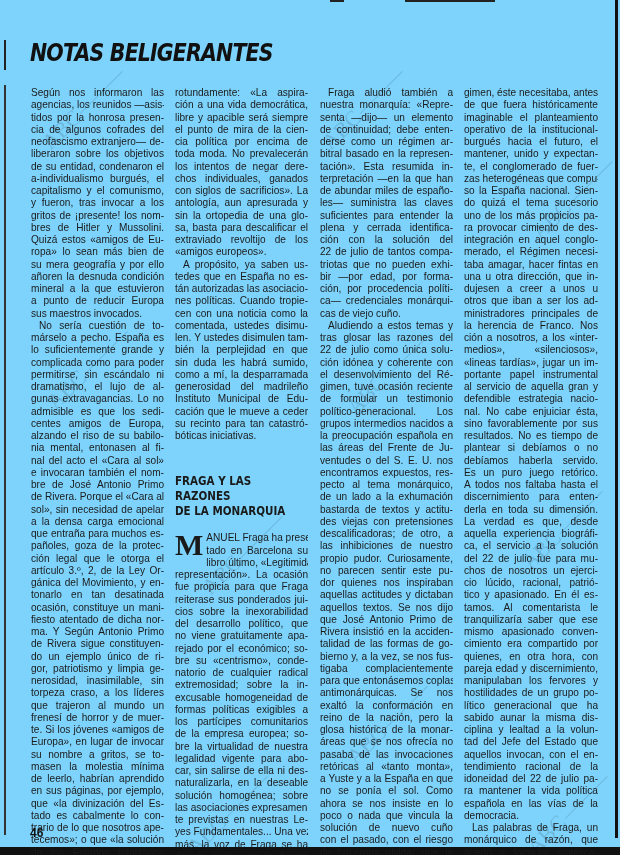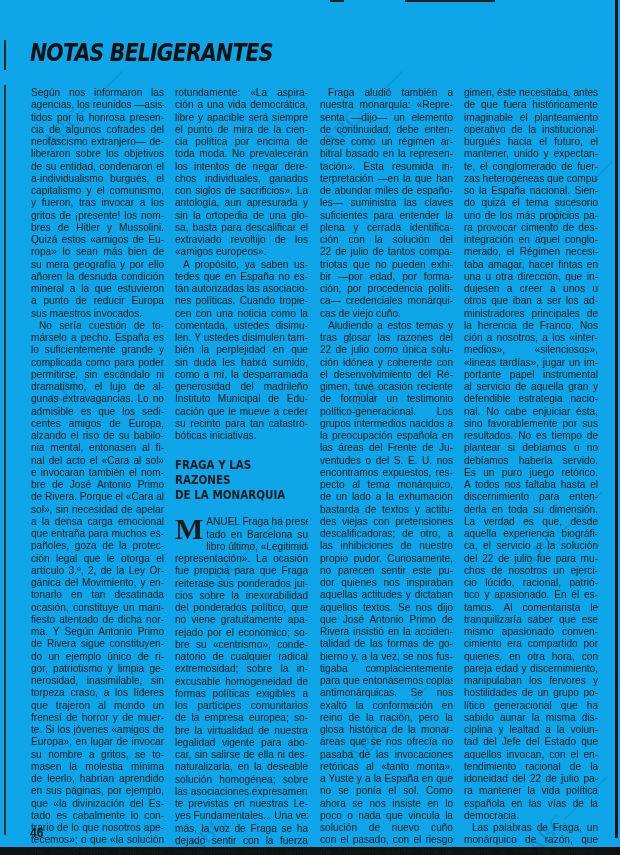--- a/index.html
+++ b/index.html
@@ -1,33 +1,33 @@
 <!DOCTYPE html>
 <html><head>
   <meta charset="utf-8">
   <style>
     html, body { margin: 0; padding: 0; background: #ffffff; }
     body { width: 620px; height: 855px; position: relative; overflow: hidden; font-family: "DejaVu Sans", sans-serif; color: #111; }
-    .page { position: absolute; left: 0; top: 0; width: 620px; height: 855px; background: #0ea5e9; }
+    .page { position: absolute; left: 0; top: 0; width: 620px; height: 855px; background: #7dd3fc; }
     .frame-right { position: absolute; right: 2px; top: 0; width: 3px; height: 838px; background: #111; }
     .frame-left-top { position: absolute; left: 4px; top: 40px; width: 2px; height: 30px; background: #222; }
     .frame-left { position: absolute; left: 4px; top: 85px; width: 2px; height: 750px; background: #333; }
     .frame-bottom { position: absolute; left: 0; bottom: 0; width: 620px; height: 8px; background: #111; }
     .top-rule { position: absolute; top: 0; height: 2px; background: #222; }
     .title { position: absolute; left: 30px; top: 38px; font-family: "DejaVu Sans", sans-serif; font-weight: bold; font-style: italic; font-size: 25px; letter-spacing: -1px; transform: scaleX(0.82); transform-origin: left top; white-space: nowrap; color: #111; }
     .col { position: absolute; top: 87px; font-family: "Liberation Sans", sans-serif; font-size: 10.1px; line-height: 12.25px; color: #1a1a1a; }
     .col .ln { display: block; white-space: nowrap; text-align: justify; text-align-last: justify; height: 12.25px; overflow: hidden; }
     .col .ln.last { text-align-last: left; }
     .col .ln.indent { padding-left: 8px; }
     #col1 { left: 31px; width: 133px; }
     #col2 { left: 175px; width: 133px; }
     #col3 { left: 320px; width: 133px; }
     #col4 { left: 464px; width: 134px; }
     .subhead { display: block; font-family: "DejaVu Sans", sans-serif; font-weight: bold; font-size: 11.5px; line-height: 15px; transform: scaleX(0.9); transform-origin: left; white-space: nowrap; margin: 0; }
-    .subhead-wrap { margin: 16px 0 13px 0; }
+    .subhead-wrap { margin: 32px 0 13px 0; }
     .dropcap { float: left; font-family: "Liberation Serif", serif; font-weight: bold; font-size: 30px; line-height: 24px; margin: 1px 3px 0 0; height: 24px; }
     .dropline { display: block; white-space: nowrap; text-align: justify; text-align-last: justify; height: 12.25px; overflow: hidden; }
     .page-number { position: absolute; left: 30px; top: 826px; font-family: "Liberation Sans", sans-serif; font-weight: bold; font-size: 12px; }
     .watermark { position: absolute; font-family: "Liberation Serif", serif; font-size: 22px; color: rgba(0,0,0,0.13); transform: rotate(-45deg); transform-origin: center; white-space: nowrap; pointer-events: none; }
     .watermark .wl { display: inline-block; width: 60px; height: 1px; background: rgba(0,0,0,0.13); vertical-align: middle; margin-left: 2px; }
   </style>
 </head>
 <body>
 
 <div class="page">
@@ -146,21 +146,21 @@
       <span class="dropcap">M</span>
       <span class="dropline">ANUEL Fraga ha presen-</span>
       <span class="dropline">tado en Barcelona su</span>
     </div>
     <div id="col2-bottom">
         <span class="ln">libro último, «Legitimidad y</span>
         <span class="ln">representación». La ocasión</span>
         <span class="ln">fue propicia para que Fraga</span>
         <span class="ln">reiterase sus ponderados jui-</span>
         <span class="ln">cios sobre la inexorabilidad</span>
-        <span class="ln">del ponderados político, que</span>
+        <span class="ln">del desarrollo político, que</span>
         <span class="ln">no viene gratuitamente apa-</span>
         <span class="ln">rejado por el económico; so-</span>
         <span class="ln">bre su «centrismo», conde-</span>
         <span class="ln">natorio de cualquier radical</span>
         <span class="ln">extremosidad; sobre la in-</span>
         <span class="ln">excusable homogeneidad de</span>
         <span class="ln">formas políticas exigibles a</span>
         <span class="ln">los partícipes comunitarios</span>
         <span class="ln">de la empresa europea; so-</span>
         <span class="ln">bre la virtualidad de nuestra</span>

